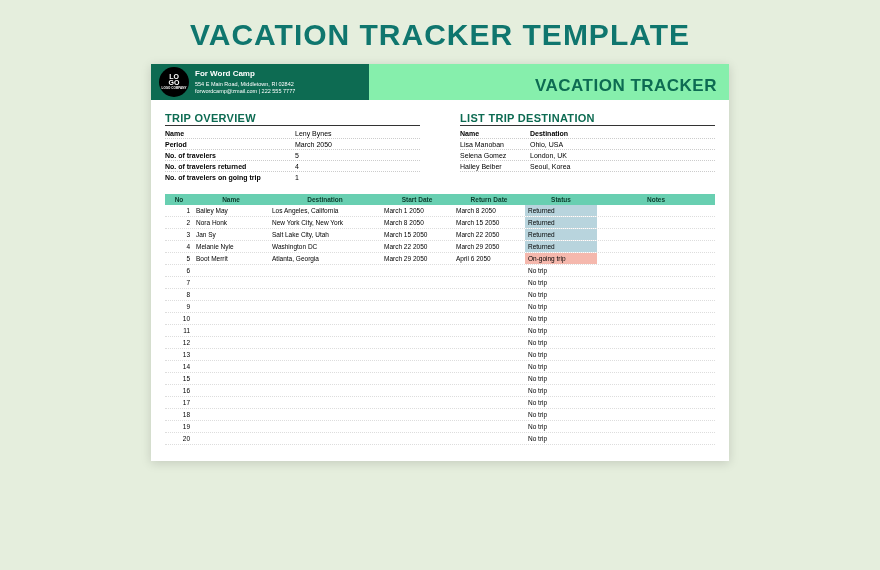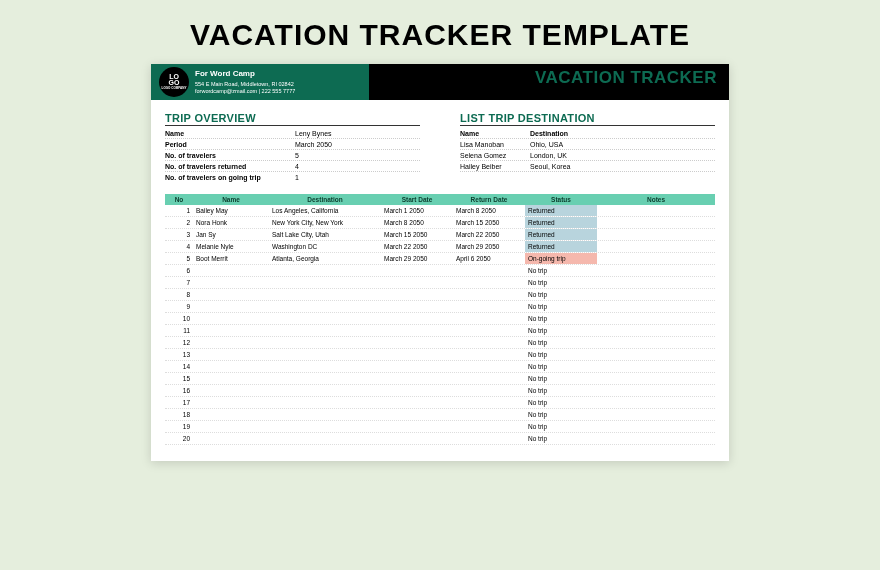--- a/index.html
+++ b/index.html
@@ -5,21 +5,21 @@
   * { box-sizing: border-box; margin: 0; padding: 0; }
   body { 
     background: #e5eedd; 
     font-family: Arial, sans-serif;
     width: 880px;
     height: 570px;
     overflow: hidden;
   }
   .page-title {
     text-align: center;
-    color: #000000;
+    color: #0f766e;
     font-size: 30px;
     font-weight: bold;
     letter-spacing: 1px;
     padding: 18px 0 12px 0;
   }
   .doc {
     background: white;
     width: 578px;
     margin: 0 auto;
     box-shadow: 0 2px 10px rgba(0,0,0,0.15);
@@ -49,27 +49,26 @@
     justify-content: center;
     font-size: 7px;
     font-weight: bold;
     line-height: 0.9;
     margin-right: 6px;
   }
   .logo-sub { font-size: 3px; margin-top: 1px; }
   .company-info { font-size: 5.5px; line-height: 1.3; }
   .company-name { font-weight: bold; font-size: 8px; margin-bottom: 1px; }
   .header-right {
-    background: #000000;
+    background: #86efac;
     flex: 1;
     display: flex;
     align-items: flex-end;
     justify-content: flex-end;
-    padding: 0 12px 12px 0;
-    text-decoration: underline;
+    padding: 0 12px 4px 0;
   }
   .tracker-title {
     color: #0d6b52;
     font-size: 17px;
     font-weight: bold;
     letter-spacing: 0.5px;
   }
   .content { padding: 12px 14px 6px 14px; }
   .top-section { display: flex; gap: 40px; }
   .section { flex: 1; }

